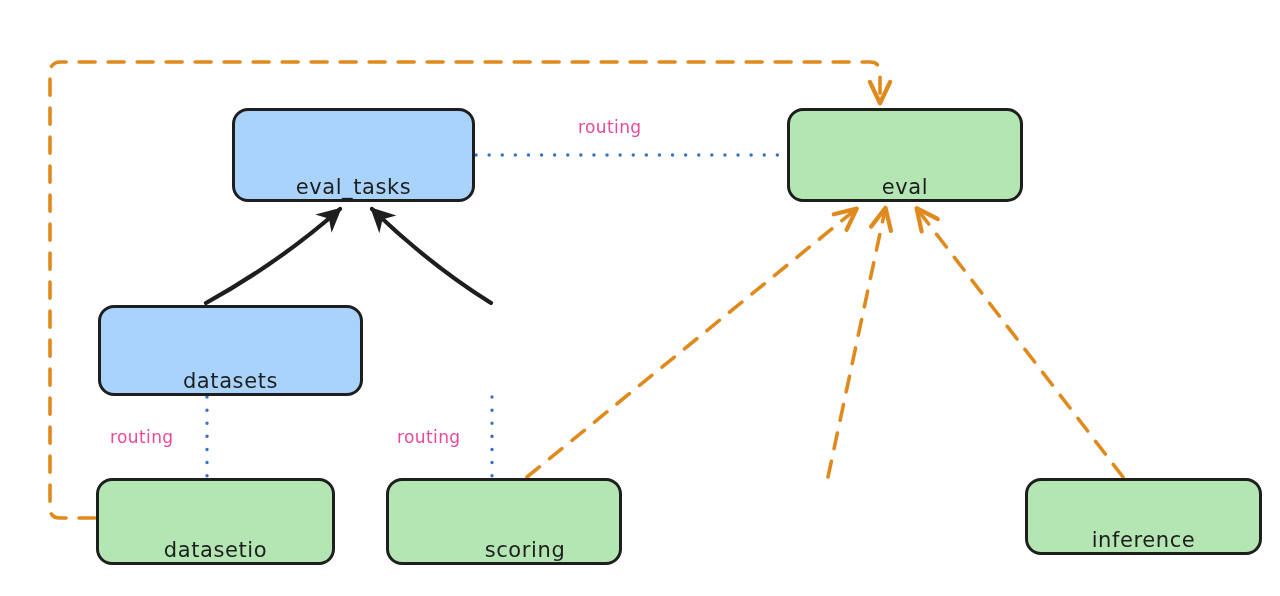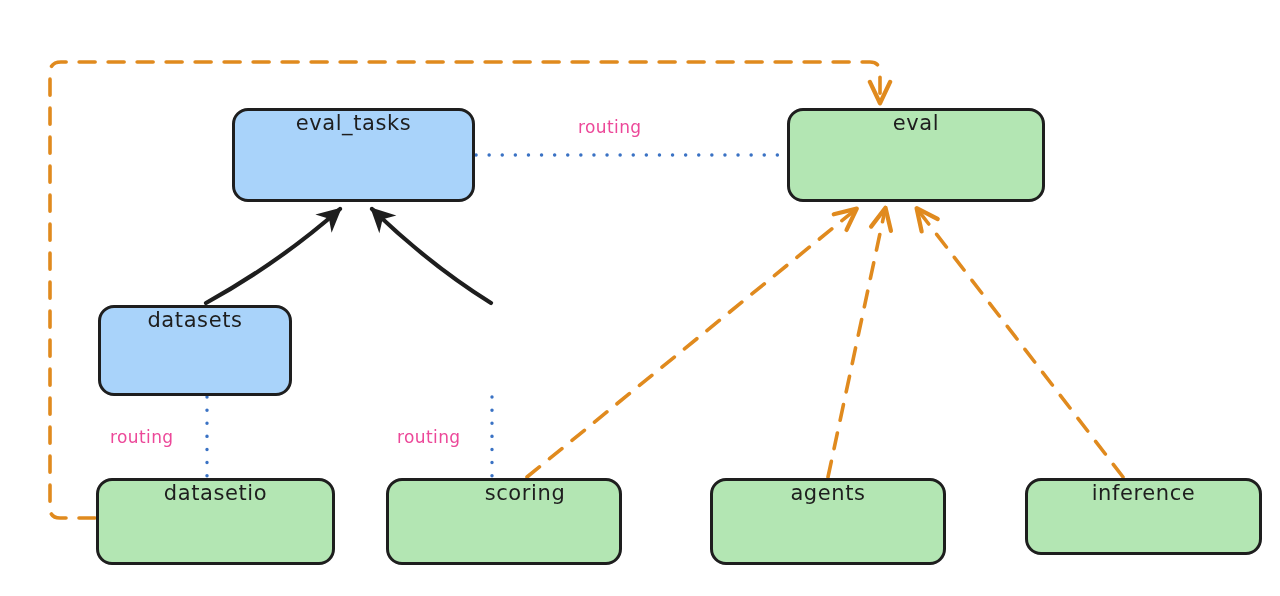--- a/index.html
+++ b/index.html
@@ -23,21 +23,21 @@
     top: 0;
     width: 1280px;
     height: 596px;
   }
   .node {
     position: absolute;
     box-sizing: border-box;
     border: 3px solid #1e1e1e;
     border-radius: 16px;
     display: flex;
-    align-items: flex-start;
+    align-items: flex-end;
     justify-content: center;
     font-family: "DejaVu Sans", sans-serif;
     font-size: 21px;
     color: #1e1e1e;
     letter-spacing: 0.6px;
     z-index: 3;
   }
   .node.blue  { background: #a9d3fa; }
   .node.green { background: #b3e6b3; }
 
@@ -101,40 +101,37 @@
 
     <g>
       <path d="M 1123 477 L 918 210" fill="none" stroke="#e08a1e" stroke-width="3.6" stroke-linecap="round" stroke-dasharray="16 13" marker-end="url(#arrow-orange)"></path>
     </g>
   </svg>
 
   <div class="node blue" style="left:232px; top:108px; width:243px; height:94px;">
     <span>eval_tasks</span>
   </div>
 
-  <div class="node green" style="left:787px; top:108px; width:258px; height:94px;">
+  <div class="node green" style="left:787px; top:108px; width:236px; height:94px;">
     <span>eval</span>
   </div>
 
-  <div class="node blue" style="left:98px; top:305px; width:194px; height:91px;">
+  <div class="node blue" style="left:98px; top:305px; width:265px; height:91px;">
     <span>datasets</span>
   </div>
 
 
   <div class="node green" style="left:96px; top:478px; width:239px; height:87px;">
     <span>datasetio</span>
   </div>
 
   <div class="node green" style="left:386px; top:478px; width:236px; height:87px;padding-left:42px;">
     <span>scoring</span>
   </div>
 
-  <div class="node green" style="left:710px; top:478px; width:236px; height:87px;">
-    <span>agents</span>
-  </div>
 
   <div class="node green" style="left:1025px; top:478px; width:237px; height:77px;">
     <span>inference</span>
   </div>
 
   <div class="edge-label" style="left:578px; top:117px;">routing</div>
 
   <div class="edge-label" style="left:110px; top:427px;">routing</div>
 
   <div class="edge-label" style="left:397px; top:427px;">routing</div>

